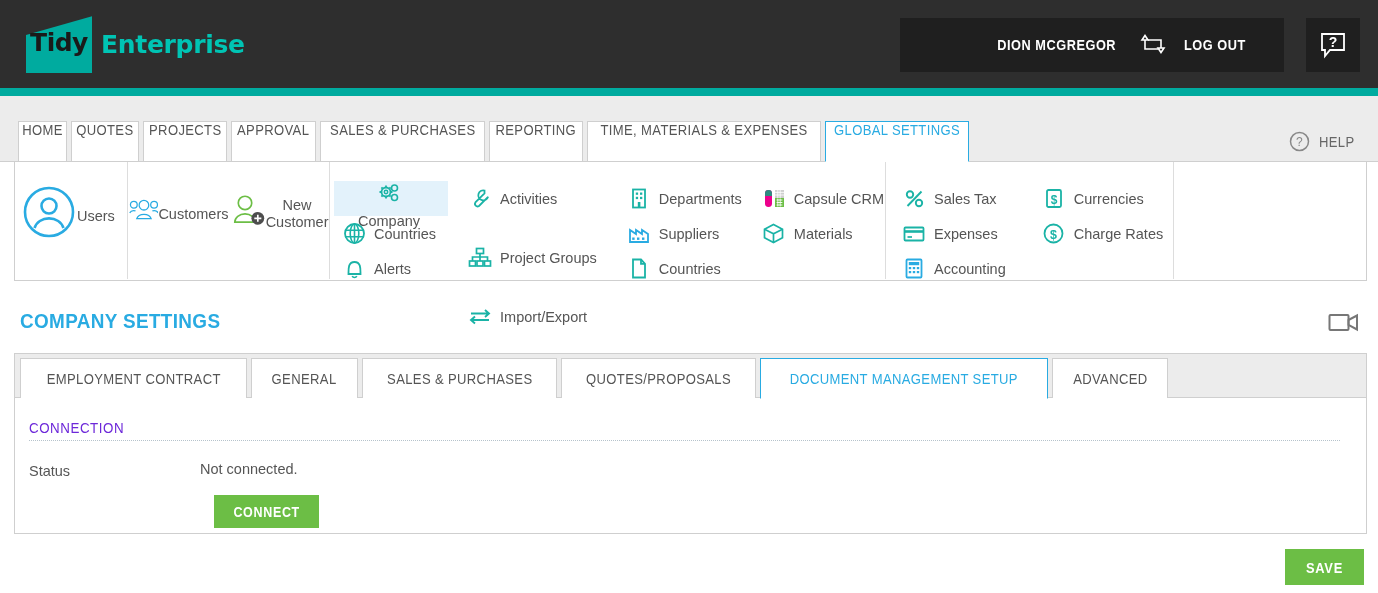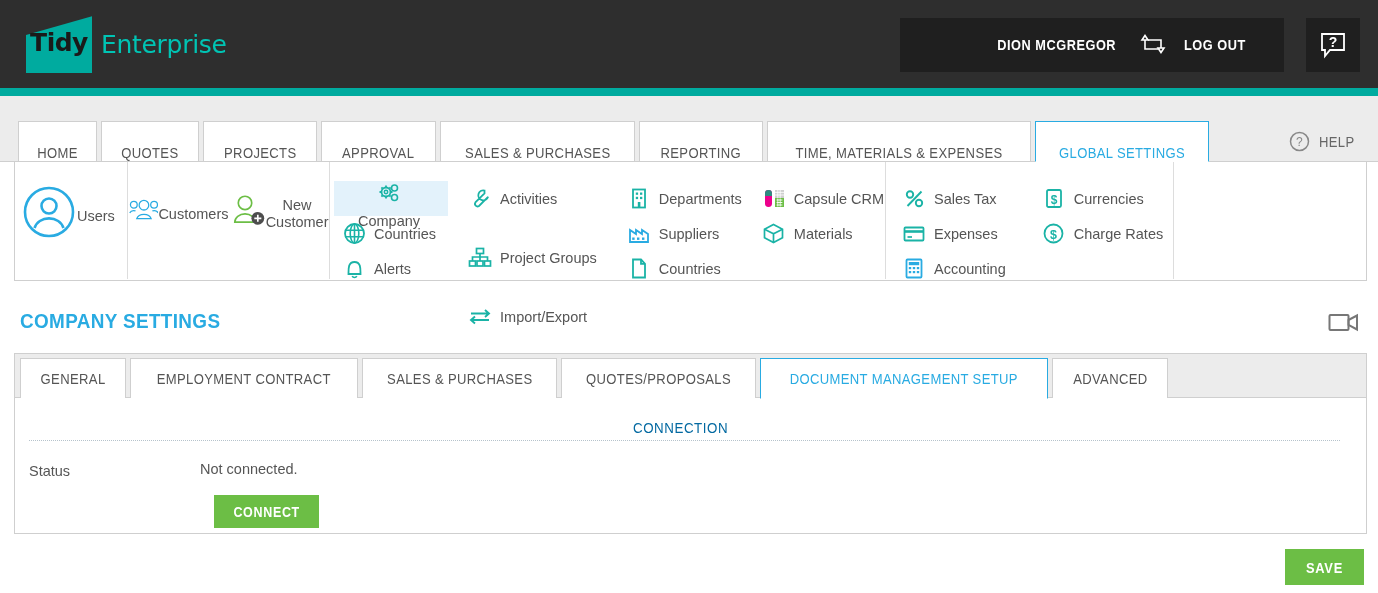--- a/index.html
+++ b/index.html
@@ -40,21 +40,21 @@
     color: #1a1a1a;
     font-size: 25px;
     font-weight: bold;
     letter-spacing: -0.5px;
     margin-bottom: 16px;
     font-family: "DejaVu Sans", sans-serif;
   }
   .logo-word {
     color: #00c4b4;
     font-size: 25px;
-    font-weight: normal;
+    font-weight: bold;
     margin-left: 9px;
     letter-spacing: -0.3px;
     font-family: "DejaVu Sans", sans-serif;
   }
   .user-bar {
     position: absolute; right: 94px; top: 18px;
     width: 384px; height: 54px;
     background: #1f1f1f;
     display: flex; align-items: center;
     justify-content: flex-end;
@@ -101,22 +101,22 @@
   }
   .nav-tabs {
     position: absolute; left: 18px; bottom: 0;
     display: flex; align-items: flex-end; gap: 4px;
   }
   .nav-tab {
     height: 40px;
     background: #ffffff;
     border: 1px solid #cfcfcf;
     border-bottom: none;
-    display: flex; align-items: flex-end;
-    padding: 0 16px;
+    display: flex; align-items: flex-start;
+    padding: 0 1px;
     color: #555555;
     font-size: 14.5px;
     letter-spacing: 0.4px;
     cursor: pointer;
     white-space: nowrap;
   }
   .nav-tab span { transform: scaleX(0.9); transform-origin: center; display: block; }
   .nav-tab.active {
     border-color: #29abe2;
     border-bottom: 1px solid #ffffff;
@@ -227,27 +227,26 @@
   .subtab span { transform: scaleX(0.9); display: block; }
   .subtab.active {
     border-color: #29abe2;
     color: #29abe2;
     height: 41px;
     margin-bottom: -1px;
     border-bottom: 1px solid #ffffff;
   }
   .panel-body { padding: 22px 14px 0 14px; position: relative; }
   .section-head {
-    color: #0369a1;
+    color: #6d28d9;
     font-size: 14.5px;
     letter-spacing: 0.6px;
     padding-bottom: 4px;
     border-bottom: 1px dotted #b6c3cc;
     width: 1311px;
-    text-align: center;
   }
   .section-head span { display: inline-block; transform: scaleX(0.92); transform-origin: left center; }
   .field-row {
     display: flex; align-items: flex-start;
     margin-top: 20px;
   }
   .field-label {
     width: 171px;
     font-size: 14.5px;
     color: #555555;
@@ -594,24 +593,24 @@
   <svg width="34" height="26" viewBox="0 0 34 26">
     <rect x="2.5" y="5" width="19" height="15" rx="1" fill="none" stroke="#777" stroke-width="2"></rect>
     <path d="M21.5 10 L30 5.5 L30 19.5 L21.5 15 Z" fill="none" stroke="#777" stroke-width="2"></path>
   </svg>
 </div>
 
 <div class="panel">
   <div class="subtab-strip">
     <div class="subtabs" id="sub-tabs">
         <div class="subtab">
-          <span>GENERAL</span>
+          <span>EMPLOYMENT CONTRACT</span>
         </div>
         <div class="subtab">
-          <span>EMPLOYMENT CONTRACT</span>
+          <span>GENERAL</span>
         </div>
         <div class="subtab">
           <span>SALES &amp; PURCHASES</span>
         </div>
         <div class="subtab">
           <span>QUOTES/PROPOSALS</span>
         </div>
         <div class="subtab active">
           <span>DOCUMENT MANAGEMENT SETUP</span>
         </div>

